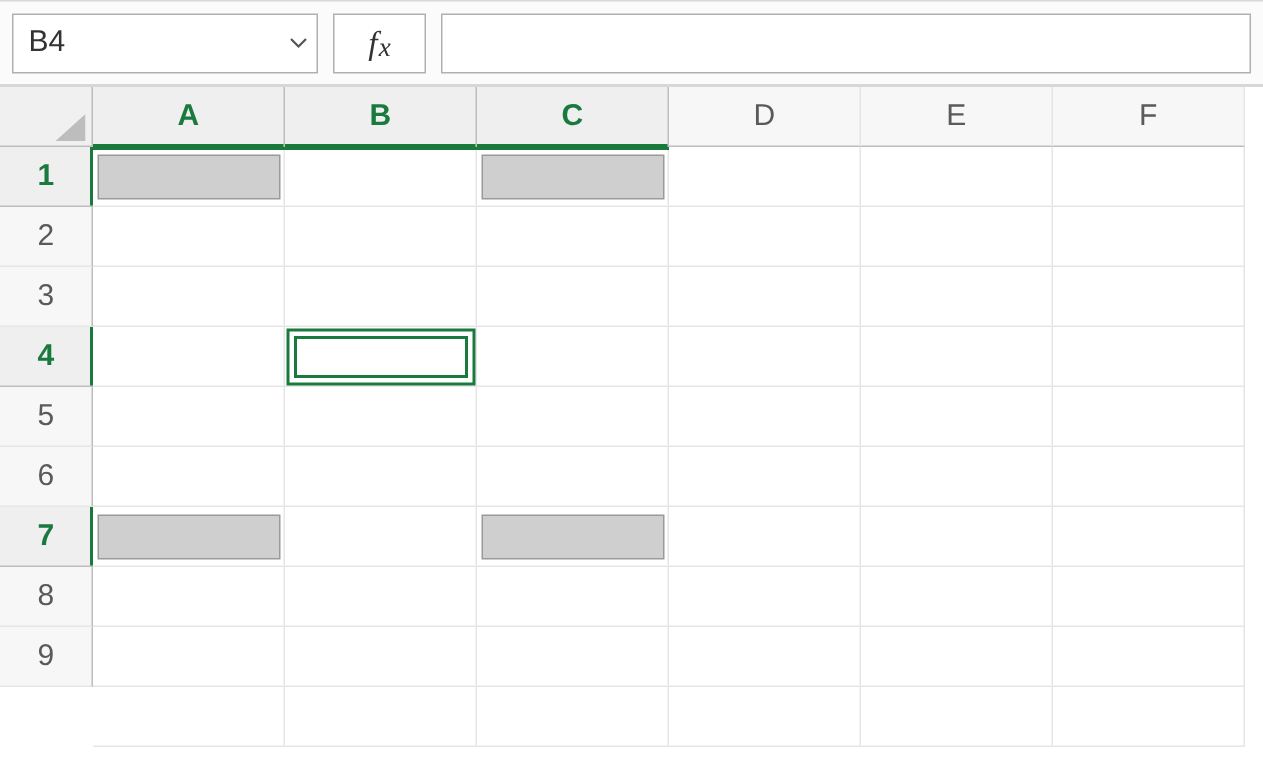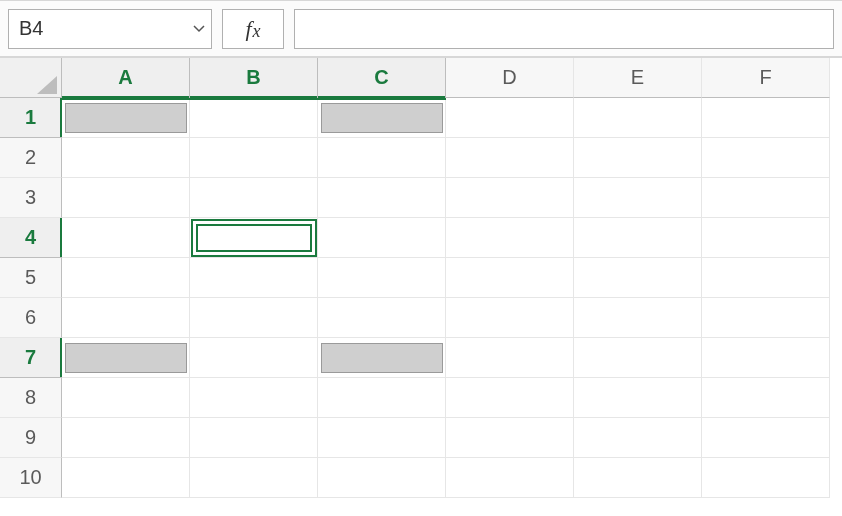--- a/index.html
+++ b/index.html
@@ -247,23 +247,20 @@
       </div>
     <div class="row-header highlight">
         <span>7</span>
       </div>
     <div class="row-header">
         <span>8</span>
       </div>
     <div class="row-header">
         <span>9</span>
       </div>
-    <div class="row-header">
-        <span>10</span>
-      </div>
   </div>
 
   <div class="col-header-row">
     <div class="col-header highlight">
         <span>A</span>
       </div>
     <div class="col-header highlight">
         <span>B</span>
       </div>
     <div class="col-header highlight">

